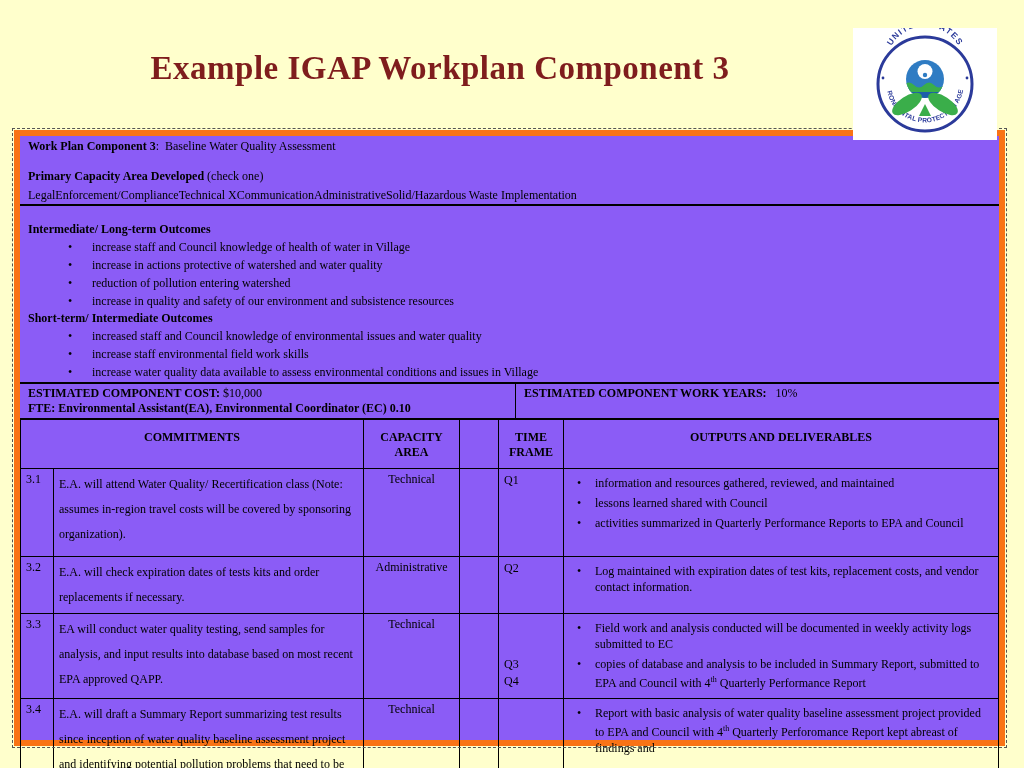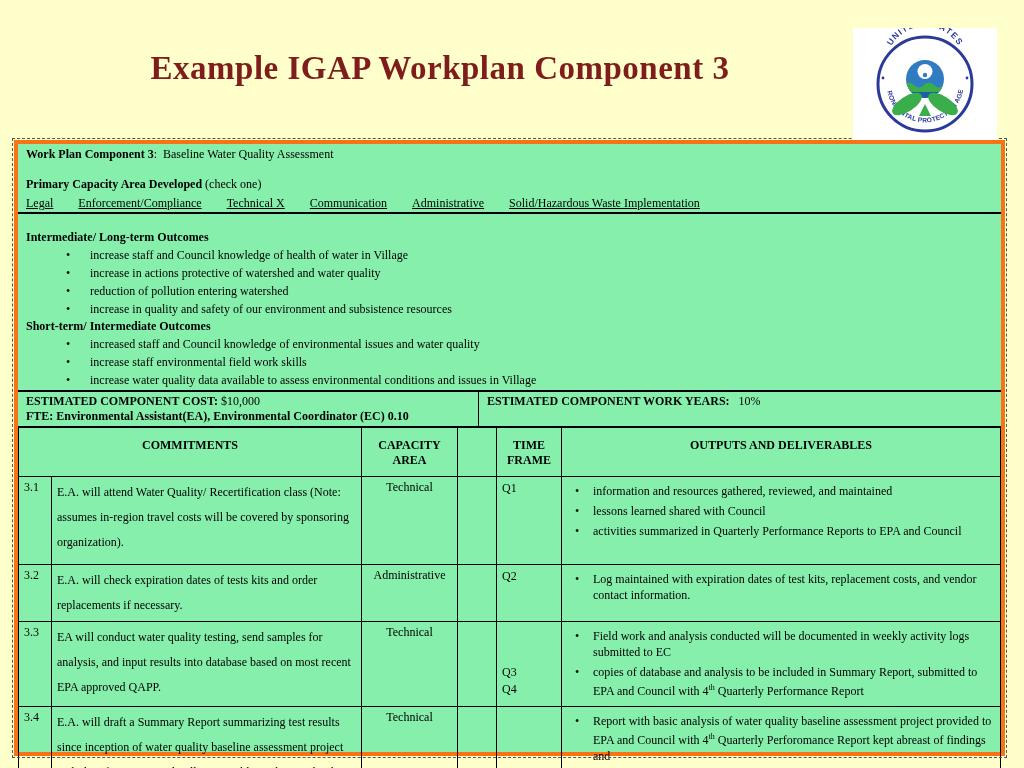--- a/index.html
+++ b/index.html
@@ -15,43 +15,43 @@
     text-align:center;
     font-size:33px; font-weight:bold; color:#7f1d1d;
     letter-spacing:0.5px;
   }
   .logo-box {
     position:absolute; left:853px; top:28px; width:144px; height:112px;
     background:#ffffff; z-index:5;
     display:flex; align-items:center; justify-content:center;
   }
   .doc {
-    position:absolute; left:14px; top:140px; width:991px; height:616px;
-    background:#86efac;
-    border:4px solid #f97316;
+    position:absolute; left:14px; top:130px; width:991px; height:616px;
+    background:#8b5cf6;
+    border:6px solid #f97316;
     outline:1px dashed #555; outline-offset:1px;
     box-sizing:border-box;
     font-size:12px;
   }
   .doc * { box-sizing:border-box; }
   .b { font-weight:bold; }
   .pre { white-space:pre-wrap; }
 
   .sec-top { height:70px; padding:3px 8px; border-bottom:2px solid #000; }
   .sec-top .line1 { line-height:15px; }
   .sec-top .primary { margin-top:15px; line-height:15px; }
-  .opts { margin-top:4px; display:flex; gap:25px; line-height:15px;text-decoration:underline; }
+  .opts { margin-top:4px; display:flex; line-height:15px; }
 
   .sec-outcomes { height:178px; padding:15px 8px; border-bottom:2px solid #000; }
   .sec-title { line-height:17px; font-weight:bold; }
   .ol-line { display:flex; line-height:18px; padding-left:40px; }
   .ol-line .dot { width:24px; flex:none; }
 
   .sec-cost { height:35px; display:flex; border-bottom:1px solid #000; }
-  .cost-left { width:461px; border-right:1px solid #000; padding:2px 8px; }
+  .cost-left { width:496px; border-right:1px solid #000; padding:2px 8px; }
   .cost-left div { line-height:15px; }
   .cost-right { flex:1; padding:2px 8px; line-height:15px; }
 
   table.main { width:100%; border-collapse:collapse; table-layout:fixed; }
   table.main th, table.main td {
     border:1px solid #000; vertical-align:top;
     font-size:12px; padding:3px 5px;
   }
   table.main thead th { font-weight:bold; text-align:center; padding-top:10px; line-height:15px; }
   tr.h49 { height:49px; } tr.h75 { height:88px; } tr.h55 { height:55px; }

